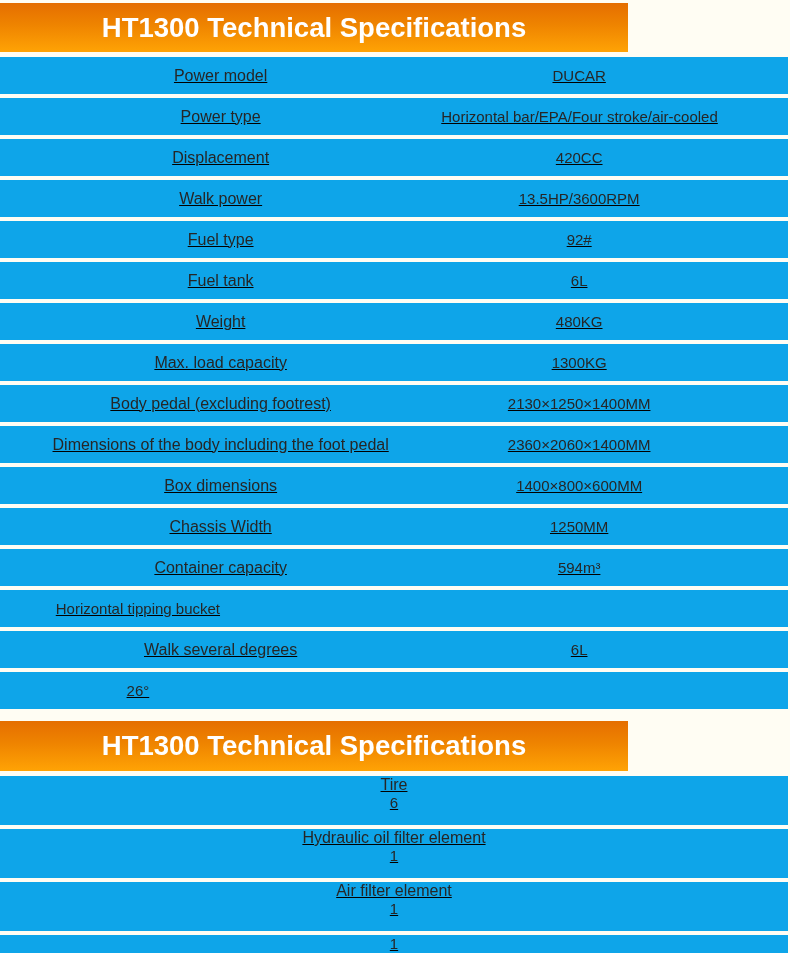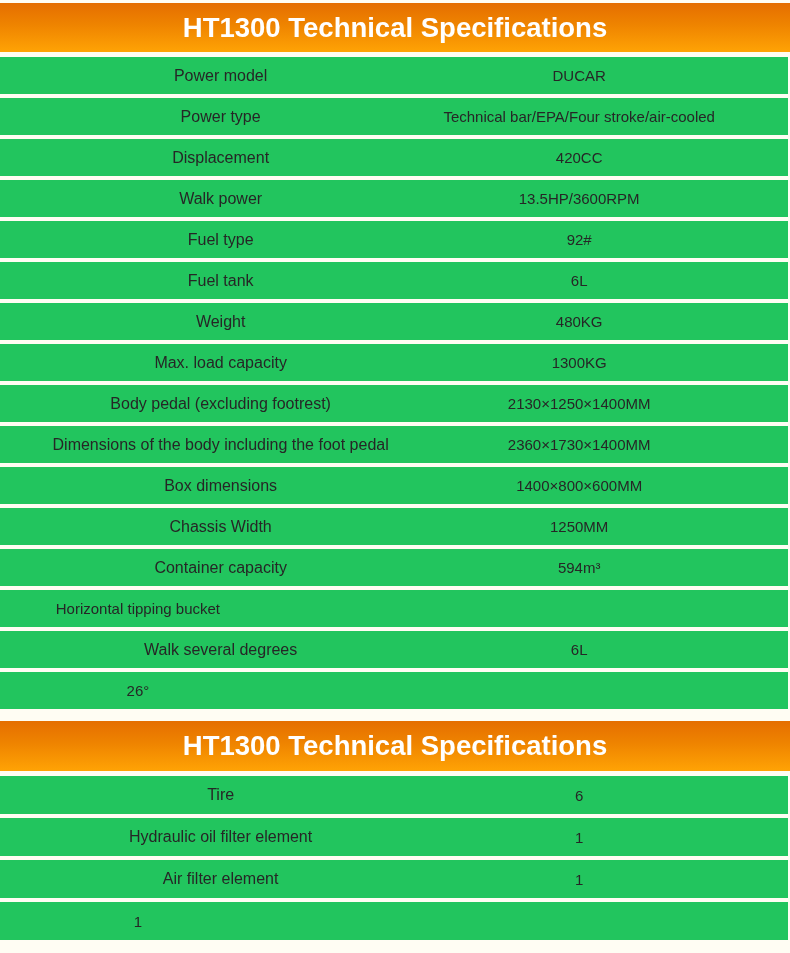--- a/index.html
+++ b/index.html
@@ -13,21 +13,21 @@
     font-family: "Liberation Sans", sans-serif;
     overflow: hidden;
   }
   .page {
     width: 790px;
     height: 953px;
     padding-top: 3px;
     box-sizing: border-box;
   }
   .section-header {
-    width: 790px;
+    width: 628px;
     height: 49px;
     background: linear-gradient(to bottom, #e56e00 0%, #ef8400 45%, #ffa305 100%);
     display: flex;
     align-items: center;
     justify-content: center;
     margin-bottom: 5px;
   }
   .section-header.second {
     height: 50px;
     margin-top: 12px;
@@ -37,26 +37,28 @@
     font-size: 27.5px;
     font-weight: bold;
     white-space: nowrap;
   }
   .spec-table {
     width: 790px;
   }
   .row {
     height: 37px;
     margin: 0 2px 4px 0;
-    background: #22c55e;
+    background: #0ea5e9;
     display: flex;
     align-items: center;
+    text-decoration: underline;
   }
   .spec-table.t2 .row {
-    height: 38px;
+    height: 49px;
+    flex-direction: column;
   }
   .spec-table .row:last-child {
     margin-bottom: 0;
   }
   .cell-label {
     width: 56%;
     text-align: center;
     font-size: 16px;
     color: #262626;
     white-space: nowrap;
@@ -82,21 +84,21 @@
   </div>
 
   <div class="spec-table t1">
     <div class="row">
       <span class="cell-label">Power model</span>
       <span class="cell-value">DUCAR</span>
       <span class="cell-filler"></span>
     </div>
     <div class="row">
       <span class="cell-label">Power type</span>
-      <span class="cell-value">Technical bar/EPA/Four stroke/air-cooled</span>
+      <span class="cell-value">Horizontal bar/EPA/Four stroke/air-cooled</span>
       <span class="cell-filler"></span>
     </div>
     <div class="row">
       <span class="cell-label">Displacement</span>
       <span class="cell-value">420CC</span>
       <span class="cell-filler"></span>
     </div>
     <div class="row">
       <span class="cell-label">Walk power</span>
       <span class="cell-value">13.5HP/3600RPM</span>
@@ -122,21 +124,21 @@
       <span class="cell-value">1300KG</span>
       <span class="cell-filler"></span>
     </div>
     <div class="row">
       <span class="cell-label">Body pedal (excluding footrest)</span>
       <span class="cell-value">2130×1250×1400MM</span>
       <span class="cell-filler"></span>
     </div>
     <div class="row">
       <span class="cell-label">Dimensions of the body including the foot pedal</span>
-      <span class="cell-value">2360×1730×1400MM</span>
+      <span class="cell-value">2360×2060×1400MM</span>
       <span class="cell-filler"></span>
     </div>
     <div class="row">
       <span class="cell-label">Box dimensions</span>
       <span class="cell-value">1400×800×600MM</span>
       <span class="cell-filler"></span>
     </div>
     <div class="row">
       <span class="cell-label">Chassis Width</span>
       <span class="cell-value">1250MM</span>

